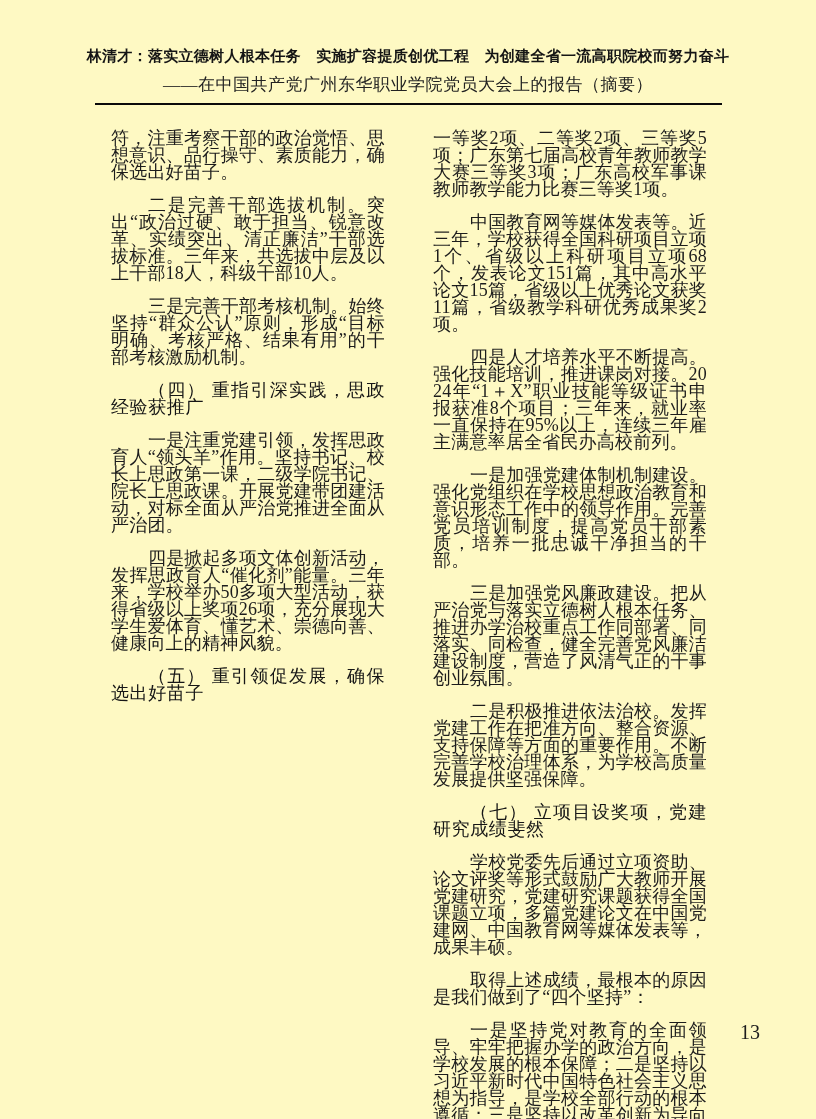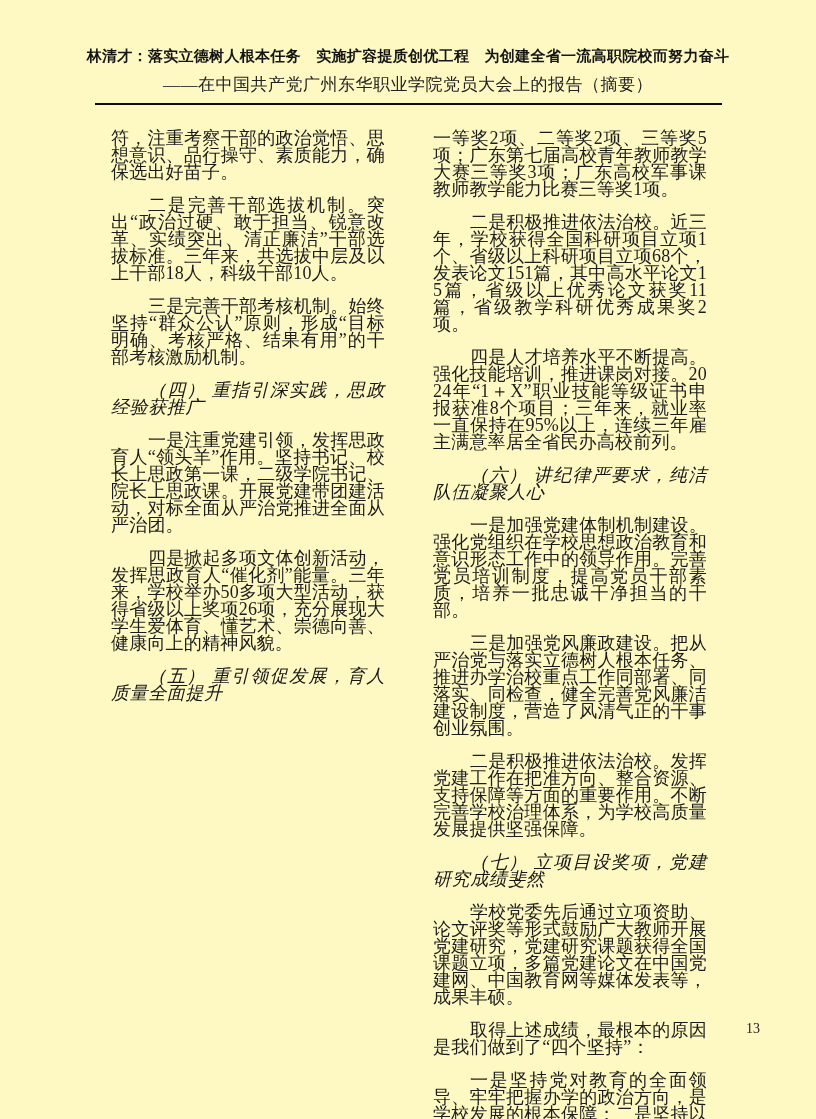--- a/index.html
+++ b/index.html
@@ -48,29 +48,28 @@
     font-size: 18px;
     line-height: 17px;
     text-align: justify;
     text-justify: inter-ideograph;
     letter-spacing: 0.2px;
     word-break: break-all;
   }
   .para.indent { text-indent: 2.05em; font-family: Liberation Serif, serif; }
   .para.heading {
     text-indent: 2.05em;
-    font-style: italic;
     letter-spacing: 0.6px;
     color: #161616;
   }
   .page-number {
     position: absolute;
     top: 1021px;
     right: 56px;
-    font-size: 14px;
+    font-size: 20px;
     color: #1c1c1c;
   }
 </style>
 </head>
 <body>
 
 <div class="page">
   <div class="header">
     <div class="header-title">林清才：落实立德树人根本任务　实施扩容提质创优工程　为创建全省一流高职院校而努力奋斗</div>
     <div class="header-subtitle">——在中国共产党广州东华职业学院党员大会上的报告（摘要）</div>
@@ -79,27 +78,26 @@
   <div class="divider"></div>
 
   <div class="columns">
     <div class="column">
         <p class="para cont">符，注重考察干部的政治觉悟、思想意识、品行操守、素质能力，确保选出好苗子。</p>
         <p class="para indent">二是完善干部选拔机制。突出“政治过硬、敢于担当、锐意改革、实绩突出、清正廉洁”干部选拔标准。三年来，共选拔中层及以上干部18人，科级干部10人。</p>
         <p class="para indent">三是完善干部考核机制。始终坚持“群众公认”原则，形成“目标明确、考核严格、结果有用”的干部考核激励机制。</p>
         <p class="para heading">（四） 重指引深实践，思政经验获推广</p>
         <p class="para indent">一是注重党建引领，发挥思政育人“领头羊”作用。坚持书记、校长上思政第一课，二级学院书记、院长上思政课。开展党建带团建活动，对标全面从严治党推进全面从严治团。</p>
         <p class="para indent">四是掀起多项文体创新活动，发挥思政育人“催化剂”能量。三年来，学校举办50多项大型活动，获得省级以上奖项26项，充分展现大学生爱体育、懂艺术、崇德向善、健康向上的精神风貌。</p>
-        <p class="para heading">（五） 重引领促发展，育人质量全面提升</p>
+        <p class="para heading">（五） 重引领促发展，确保选出好苗子</p>
       </div>
     <div class="column">
         <p class="para cont">一等奖2项、二等奖2项、三等奖5项；广东第七届高校青年教师教学大赛三等奖3项；广东高校军事课教师教学能力比赛三等奖1项。</p>
-        <p class="para indent">二是积极推进依法治校。近三年，学校获得全国科研项目立项1个、省级以上科研项目立项68个，发表论文151篇，其中高水平论文15篇，省级以上优秀论文获奖11篇，省级教学科研优秀成果奖2项。</p>
+        <p class="para indent">中国教育网等媒体发表等。近三年，学校获得全国科研项目立项1个、省级以上科研项目立项68个，发表论文151篇，其中高水平论文15篇，省级以上优秀论文获奖11篇，省级教学科研优秀成果奖2项。</p>
         <p class="para indent">四是人才培养水平不断提高。强化技能培训，推进课岗对接。2024年“1＋X”职业技能等级证书申报获准8个项目；三年来，就业率一直保持在95%以上，连续三年雇主满意率居全省民办高校前列。</p>
-        <p class="para heading">（六） 讲纪律严要求，纯洁队伍凝聚人心</p>
         <p class="para indent">一是加强党建体制机制建设。强化党组织在学校思想政治教育和意识形态工作中的领导作用。完善党员培训制度，提高党员干部素质，培养一批忠诚干净担当的干部。</p>
         <p class="para indent">三是加强党风廉政建设。把从严治党与落实立德树人根本任务、推进办学治校重点工作同部署、同落实、同检查，健全完善党风廉洁建设制度，营造了风清气正的干事创业氛围。</p>
         <p class="para indent">二是积极推进依法治校。发挥党建工作在把准方向、整合资源、支持保障等方面的重要作用。不断完善学校治理体系，为学校高质量发展提供坚强保障。</p>
         <p class="para heading">（七） 立项目设奖项，党建研究成绩斐然</p>
         <p class="para indent">学校党委先后通过立项资助、论文评奖等形式鼓励广大教师开展党建研究，党建研究课题获得全国课题立项，多篇党建论文在中国党建网、中国教育网等媒体发表等，成果丰硕。</p>
         <p class="para indent">取得上述成绩，最根本的原因是我们做到了“四个坚持”：</p>
         <p class="para indent">一是坚持党对教育的全面领导、牢牢把握办学的政治方向，是学校发展的根本保障；二是坚持以习近平新时代中国特色社会主义思想为指导，是学校全部行动的根本遵循；三是坚持以改革创新为导向分类推进专业课程设置和人才培养模式改革，是提升学校办学水平的根本动力；四是坚持全面推进依法办学、依法治</p>
       </div>
   </div>
 

